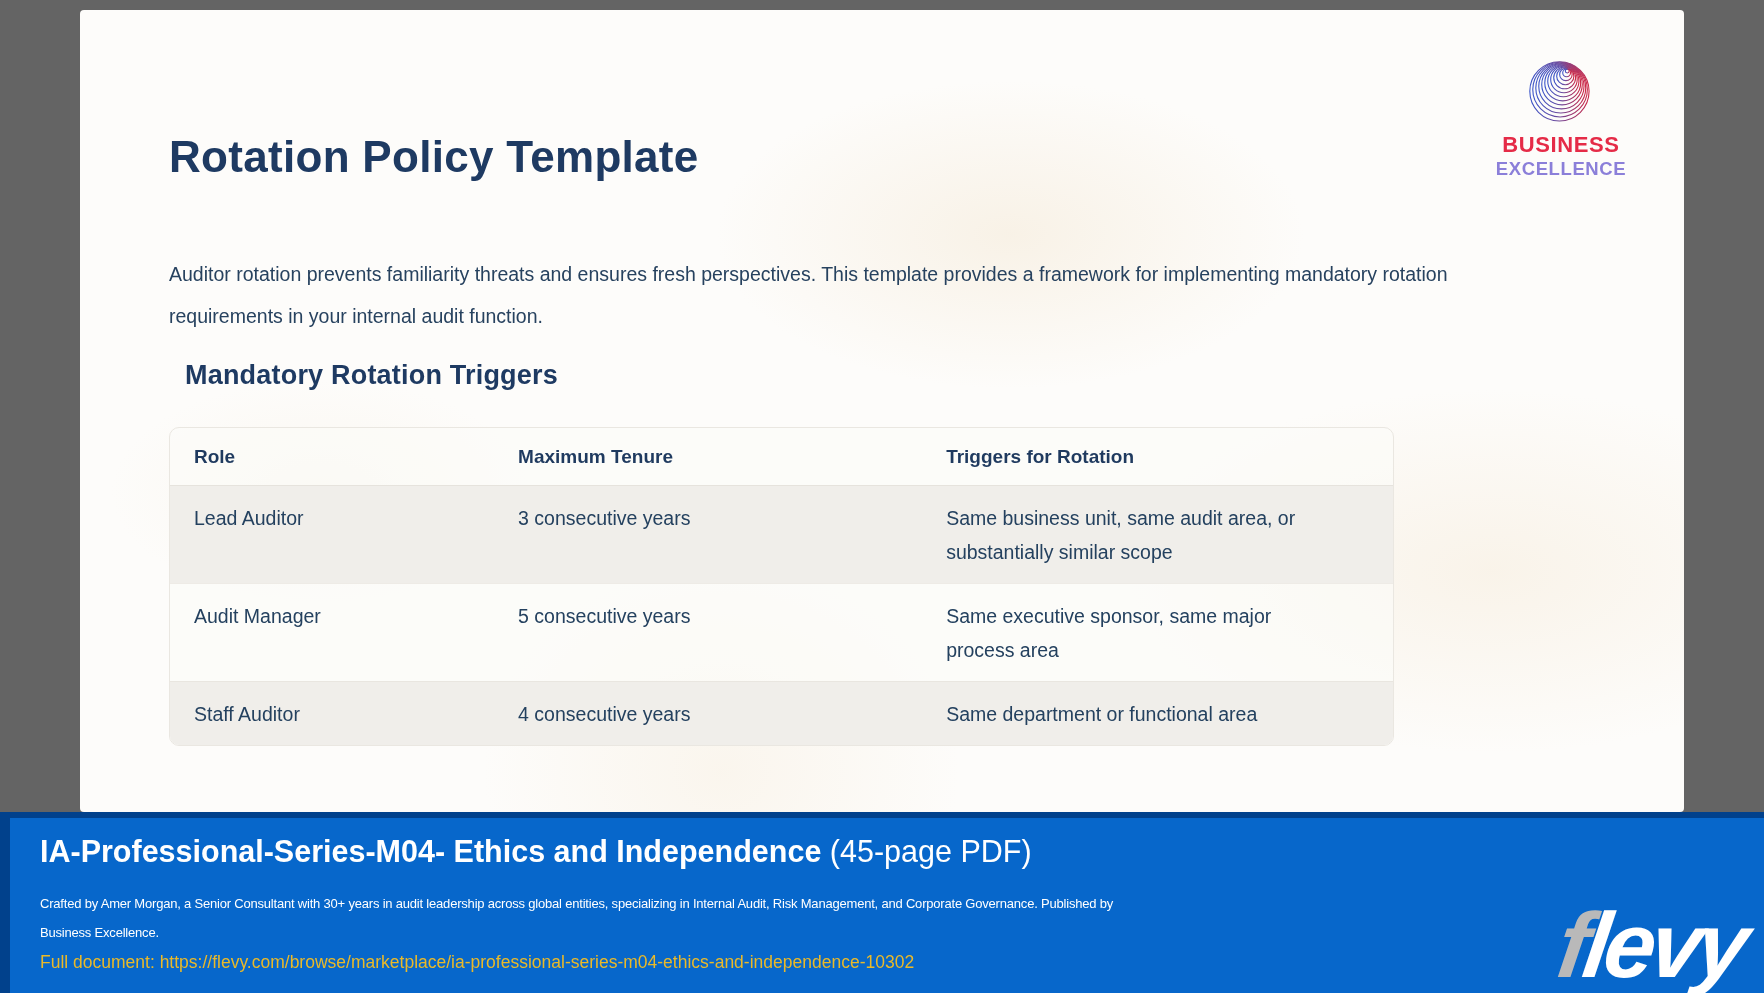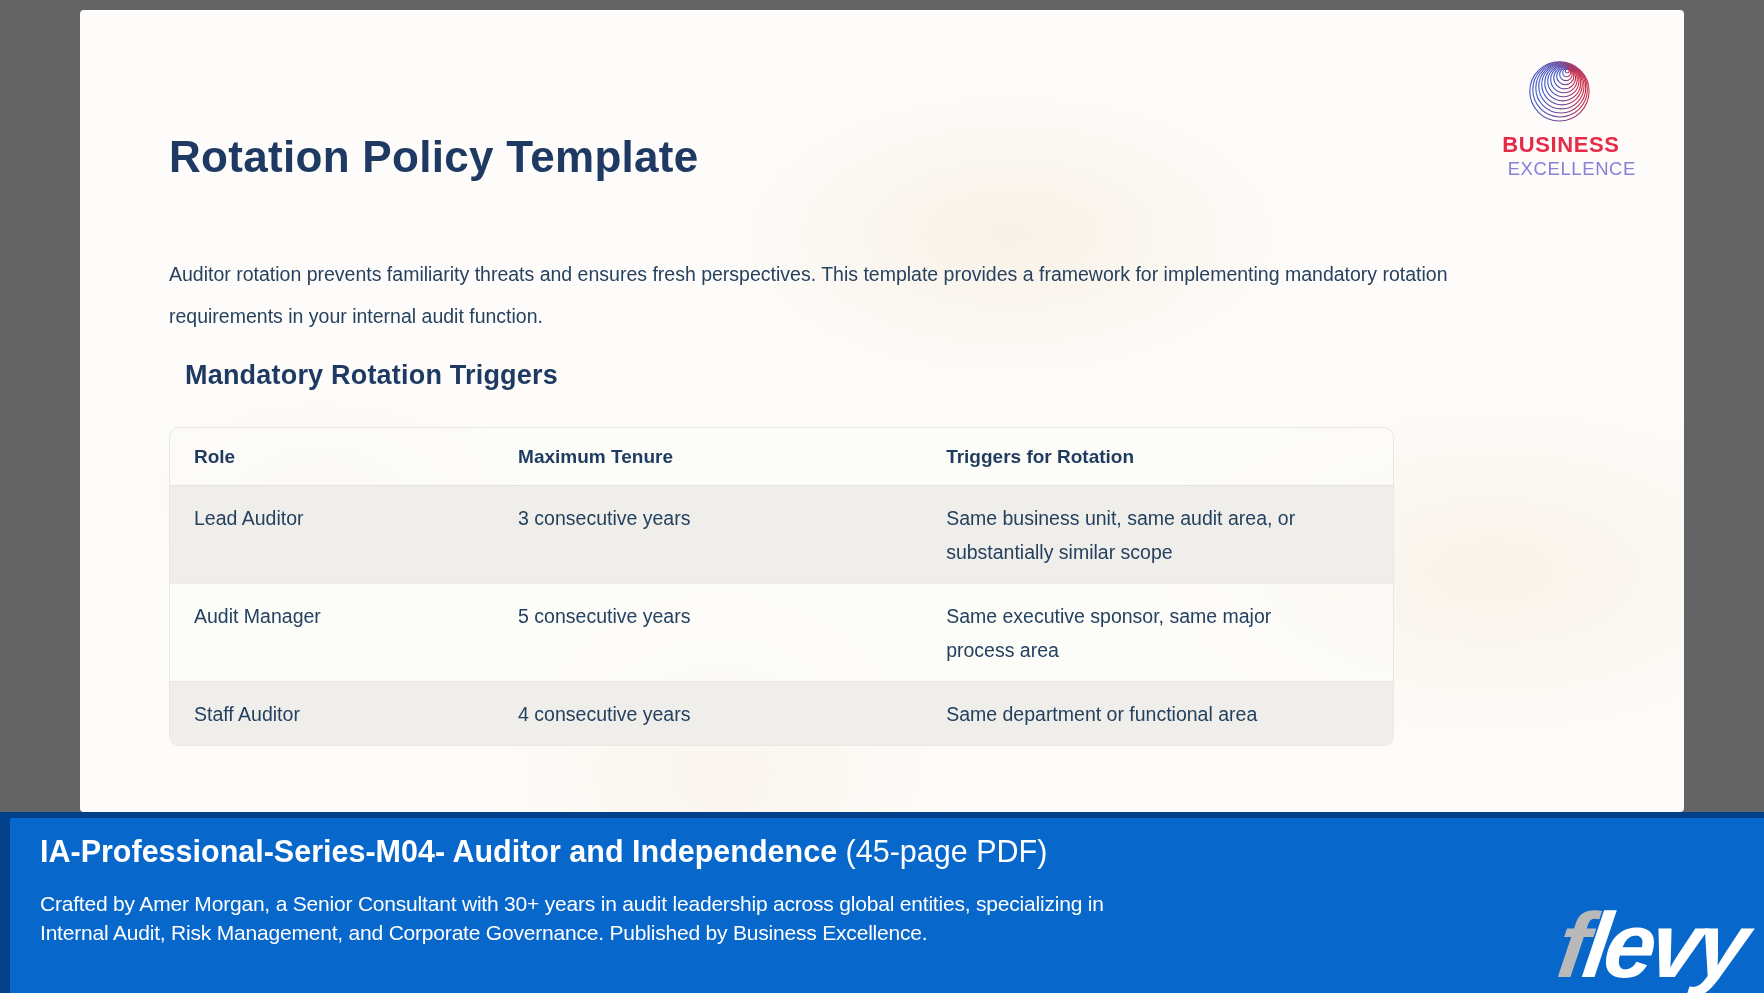--- a/index.html
+++ b/index.html
@@ -58,23 +58,22 @@
     top: 42px; right: 48px;
     width: 150px;
     text-align: center;
   }
   .be-logo svg { display: block; margin: 0 auto 6px auto; }
   .be-line1 {
     font-size: 22px; font-weight: 800; letter-spacing: 0.6px;
     color: #e52b47;
   }
   .be-line2 {
-    font-size: 18.5px; font-weight: 400; letter-spacing: 0.6px;
+    font-size: 18.5px; font-weight: 700; letter-spacing: 0.6px;
     color: #8b7fd9;
-    text-align: right;
   }
 
   
   .rot-table {
     position: absolute;
     left: 89px; top: 417px;
     width: 1225px;
     border-collapse: separate;
     border-spacing: 0;
     background: rgba(252,251,249,0.6);
@@ -124,21 +123,21 @@
     left: 30px; top: 16px;
     font-size: 30.5px;
     white-space: nowrap;
   }
   .footer-title .main { font-weight: 700; }
   .footer-title .suffix { font-weight: 400; }
   .footer-desc {
     position: absolute;
     left: 30px; top: 72px;
     max-width: 1085px;
-    font-size: 21px;
+    font-size: 13px;
     line-height: 28.5px;
     letter-spacing: -0.2px;
     color: #ffffff;
   }
   .footer-link {
     position: absolute;
     left: 30px; top: 134px;
     font-size: 17.5px;
     color: #eab929;
     text-decoration: none;
@@ -227,20 +226,21 @@
         <td class="c2">4 consecutive years</td>
         <td class="c3">Same department or functional area</td>
       </tr>
     </tbody>
   </table>
 </div>
 
 <div class="footer">
   <div class="footer-inner">
     <div class="footer-title">
-      <span class="main">IA-Professional-Series-M04- Auditor and Independence</span><span class="suffix"> (45-page PDF)</span>
+      <span class="main">IA-Professional-Series-M04- Ethics and Independence</span><span class="suffix"> (45-page PDF)</span>
     </div>
     <p class="footer-desc">Crafted by Amer Morgan, a Senior Consultant with 30+ years in audit leadership across global entities, specializing in Internal Audit, Risk Management, and Corporate Governance. Published by Business Excellence.</p>
+    <a class="footer-link" href="#"><span>Full document: </span><span>https://flevy.com/browse/marketplace/ia-professional-series-m04-ethics-and-independence-10302</span></a>
     <div class="flevy">
       <span class="f">f</span><span class="levy">levy</span>
     </div>
   </div>
 </div>
 
 </body></html>

